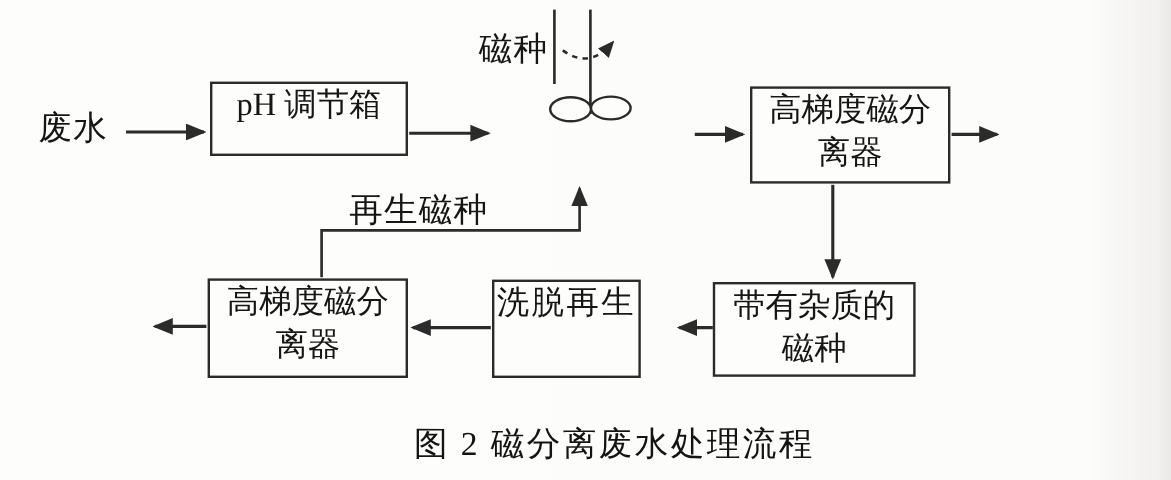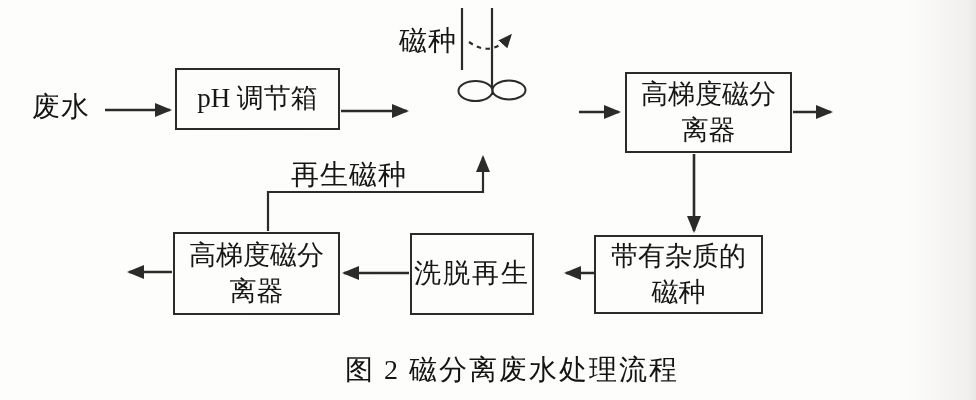--- a/index.html
+++ b/index.html
@@ -13,21 +13,20 @@
     height: 400px;
     overflow: hidden;
     background: linear-gradient(90deg, #fdfdfc 0%, #fcfcfb 93%, #f1f0ee 99%, #e9e8e6 100%);
     color: #161616;
   }
   .node {
     position: absolute;
     border: 2px solid #2b2b2b;
     background: #fdfdfc;
     display: flex;
-    align-items: center;
     justify-content: center;
     text-align: center;
     box-sizing: border-box;
   }
   .node-label {
     font-size: 27px;
     line-height: 1.32;
     white-space: pre-line;
     color: #161616;
   }

